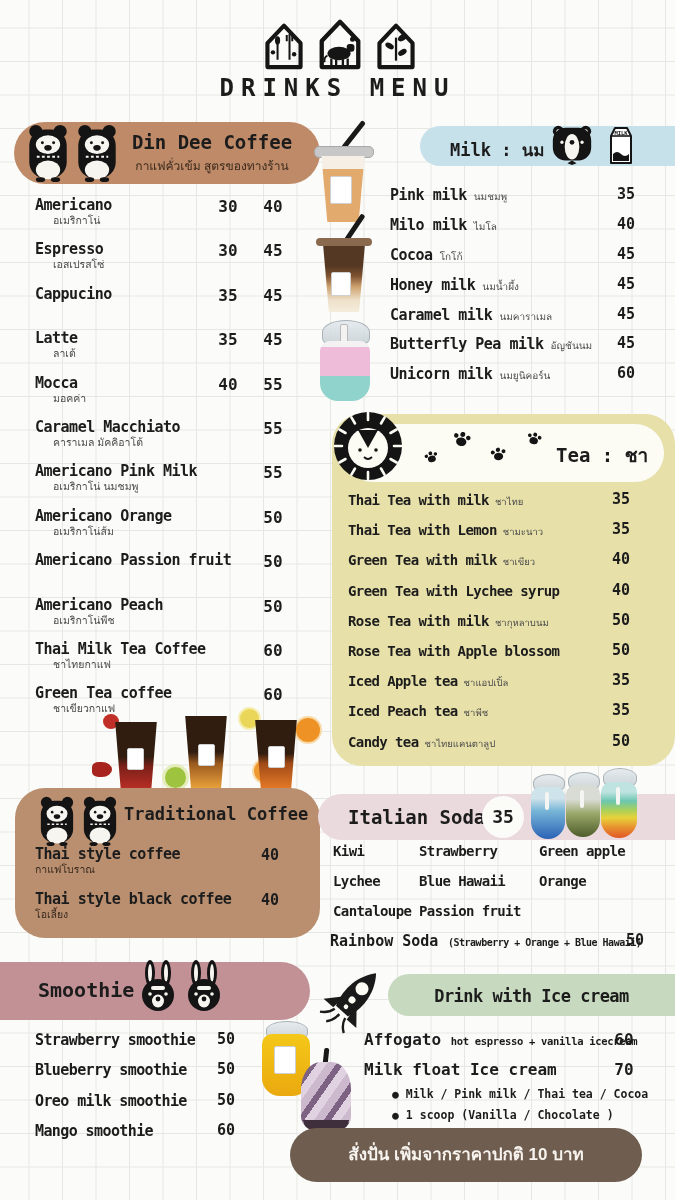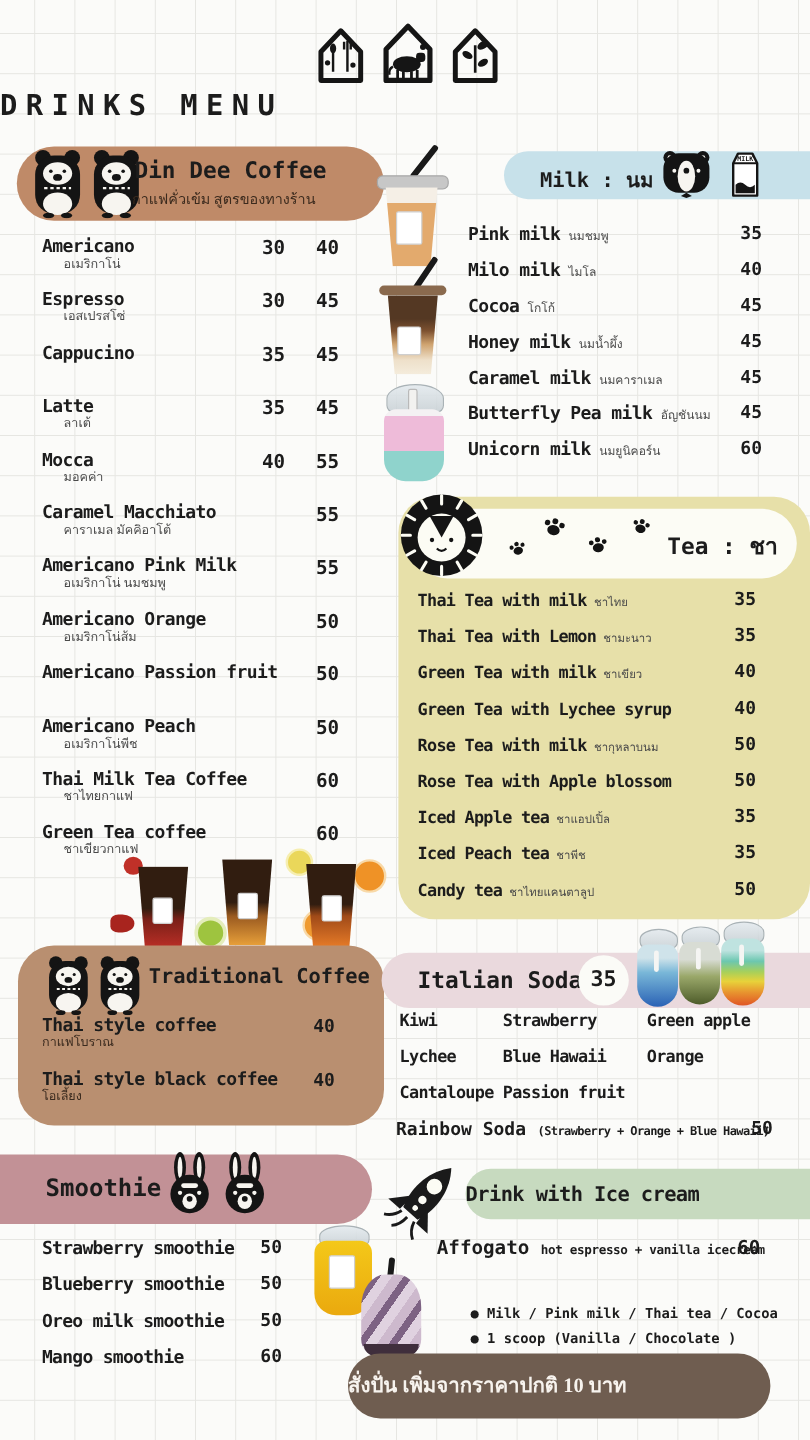--- a/index.html
+++ b/index.html
@@ -3,22 +3,22 @@
 <meta charset="utf-8">
 <style>
   html,body{margin:0;padding:0}
   .canvas{position:relative;width:675px;height:1200px;overflow:hidden;color:#1c1c1c;
     background-color:#fbfbf9;
     background-image:linear-gradient(#e6e6e2 1px,transparent 1px),linear-gradient(90deg,#e6e6e2 1px,transparent 1px);
     background-size:33.5px 33.5px;background-position:-5px -6px;
     font-family:"DejaVu Sans Mono",monospace;}
   .abs{position:absolute}
   .b{font-weight:bold}
-  .thai{font-family:Liberation Serif, serif;color:#4a4a4a}
-  .ctr{text-align:left}
+  .thai{font-family:Liberation Sans, sans-serif;color:#4a4a4a}
+  .ctr{text-align:center}
 
   
   .c-list{position:absolute;left:35px;top:197px;width:290px}
   .c-row{position:relative;height:44.4px}
   .c-name{display:block;font-weight:bold;font-size:15px;line-height:17px;letter-spacing:-.5px}
   .c-thai{display:block;margin-left:18px;font-size:10.5px;line-height:13px}
   .c-p1,.c-p2{position:absolute;top:0;width:46px;text-align:center;font-weight:bold;font-size:16px}
   .c-p1{left:170px}.c-p2{left:215px}
 
   
@@ -521,20 +521,24 @@
   <div class="abs b ctr" style="left:388px;top:986px;width:287px;font-size:17px;letter-spacing:-.5px">Drink with Ice cream</div>
   <div class="abs" style="left:312px;top:960px"><svg width="80" height="80">
         <use href="#sym-rocket"></use>
       </svg></div>
 
   <div class="abs" style="left:364px;top:1030px;width:300px">
     <span class="b" style="font-size:16px">Affogato</span>
     <span class="b" style="font-size:10.5px;letter-spacing:-.3px">hot espresso + vanilla icecream</span>
     <span class="b abs" style="left:240px;top:0;width:40px;text-align:center;font-size:16px">60</span>
   </div>
+  <div class="abs" style="left:364px;top:1060px;width:300px">
+    <span class="b" style="font-size:16px">Milk float Ice cream</span>
+    <span class="b abs" style="left:240px;top:0;width:40px;text-align:center;font-size:16px">70</span>
+  </div>
   <div class="abs" style="left:392px;top:1084px;width:280px">
 
       <div style="font-size:11.5px;font-weight:bold;line-height:21px">●&nbsp;<span>Milk / Pink milk / Thai tea / Cocoa</span></div>
 
       <div style="font-size:11.5px;font-weight:bold;line-height:21px">●&nbsp;<span>1 scoop (Vanilla / Chocolate )</span></div>
     </div>
 
   <div class="abs thai ctr" style="left:290px;top:1128px;width:352px;height:54px;background:#6f5d50;border-radius:28px;color:#f7f3ee;font-size:17px;line-height:54px;font-weight:bold">สั่งปั่น เพิ่มจากราคาปกติ 10 บาท</div>
 
 </div>

